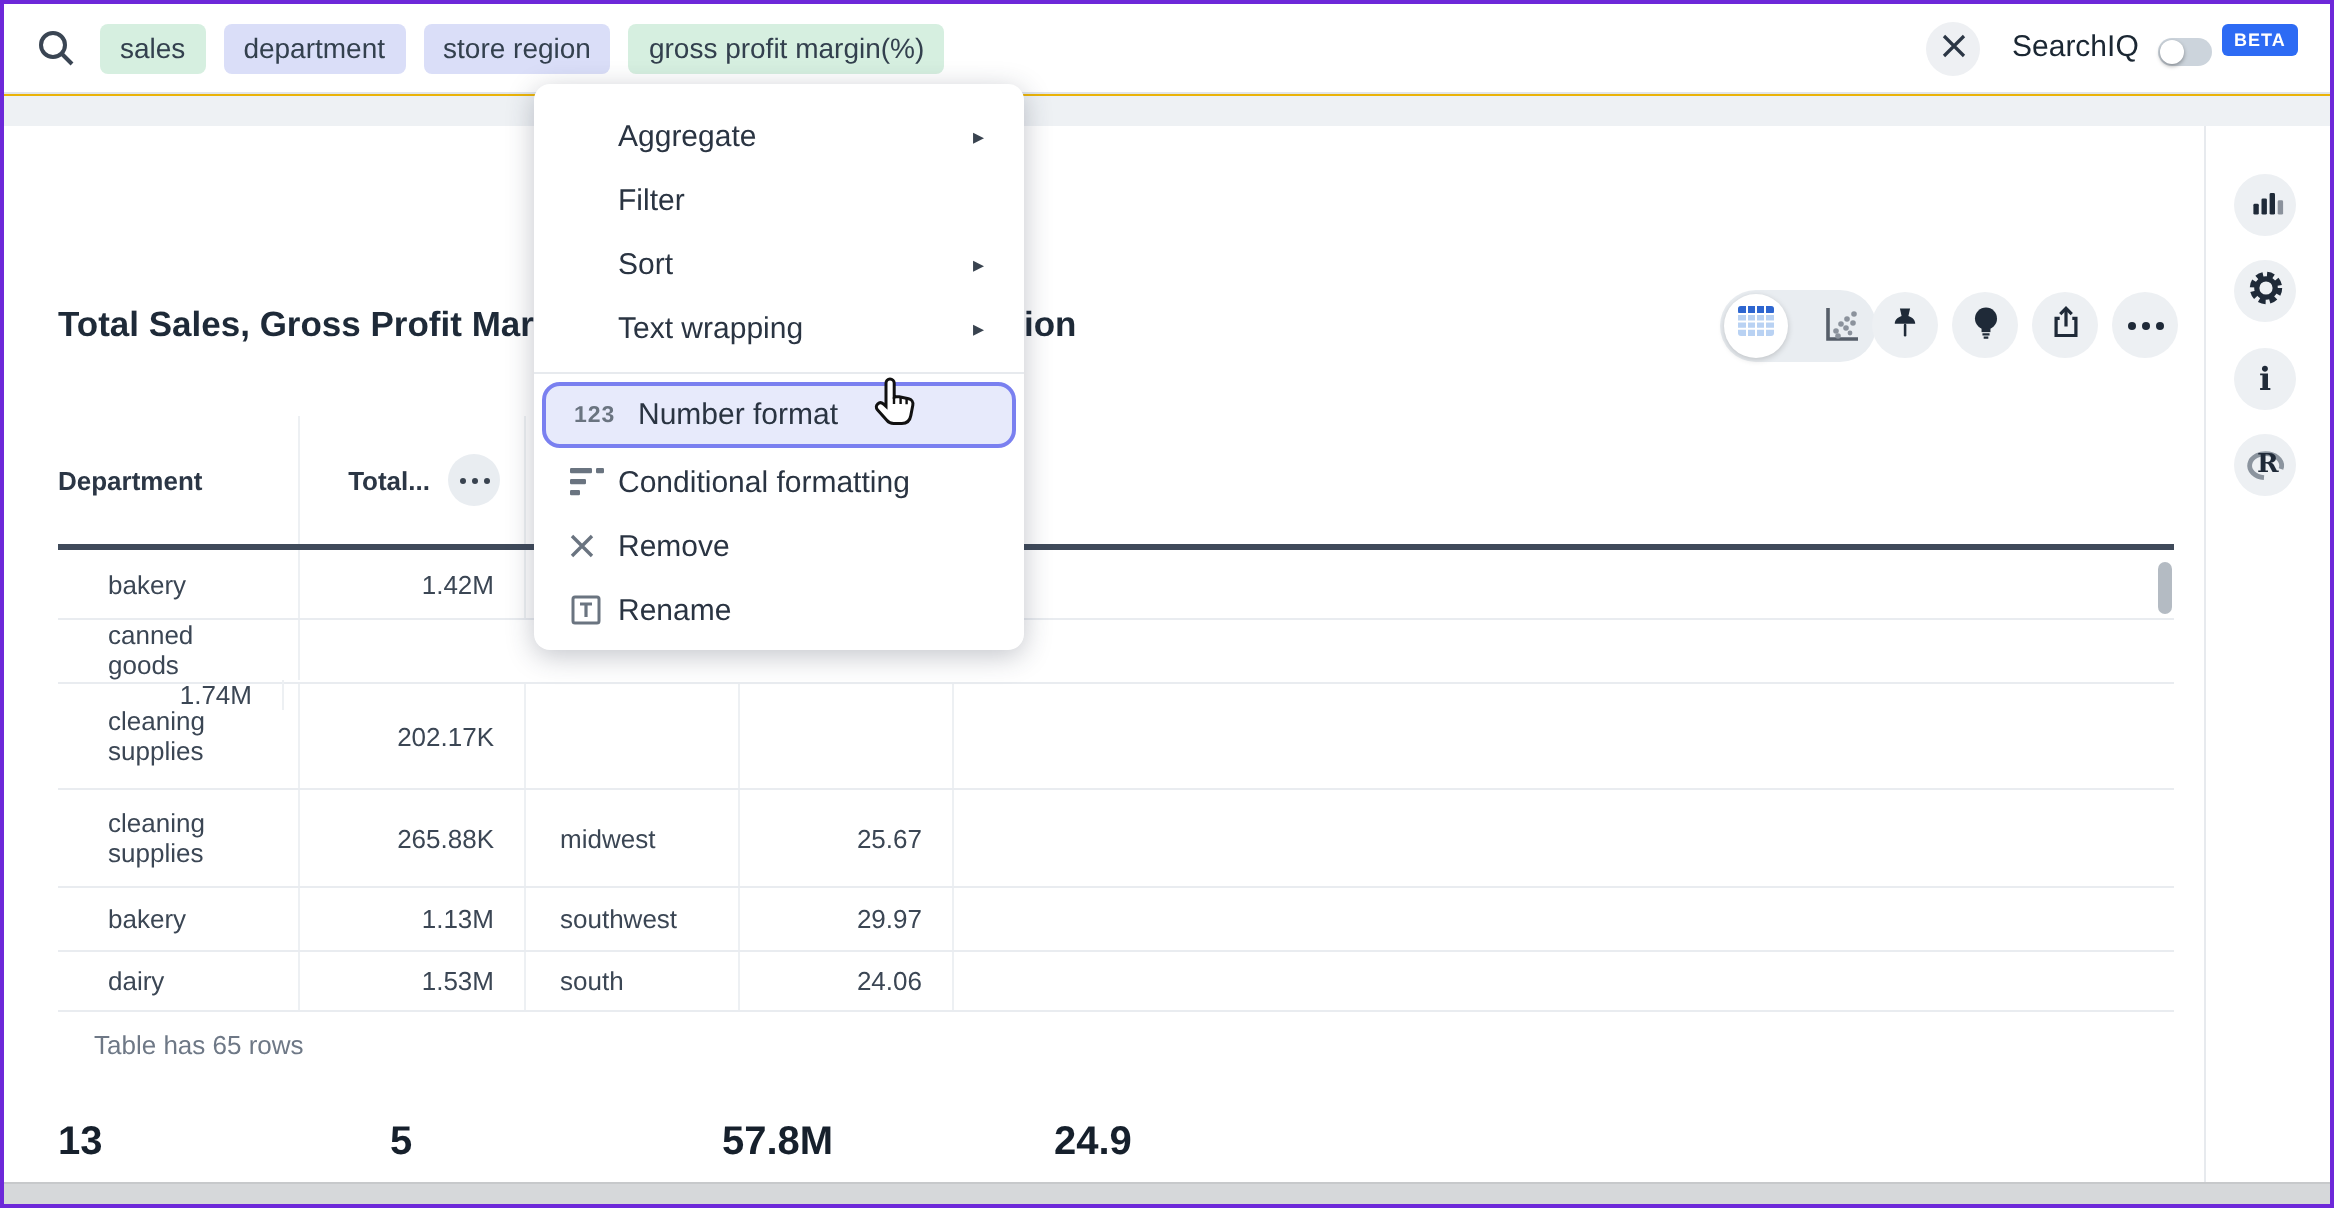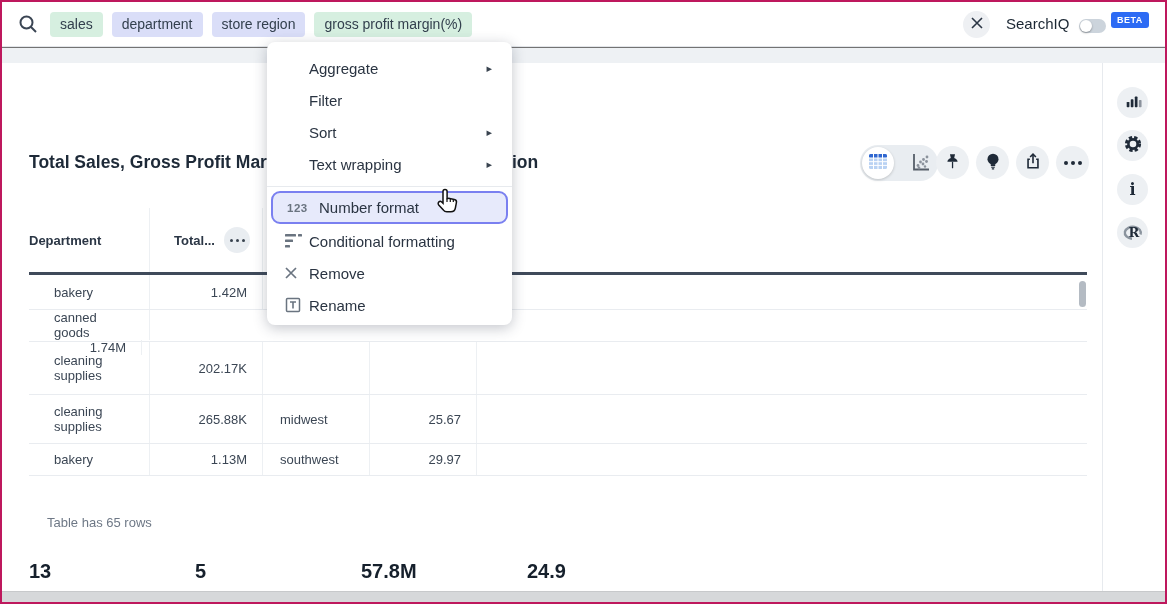--- a/index.html
+++ b/index.html
@@ -1,19 +1,19 @@
 <!DOCTYPE html>
 <html><head>
 <meta charset="utf-8">
 <style>
   * { margin:0; padding:0; box-sizing:border-box; }
   html,body { background:#2a2a2a; }
   body { font-family:"Liberation Sans","DejaVu Sans",sans-serif; }
-  .frame { position:relative; width:1167px; height:604px; background:#737373;
-           border:2px solid #be185d; overflow:hidden; }
+  .frame { position:relative; width:1167px; height:604px; background:#eab308;
+           border:2px solid #6d28d9; overflow:hidden; }
 
   
   .topbar { position:absolute; left:0; top:0; width:100%; height:45px; background:#fff;
             border-bottom:1px solid #e2e5e9; display:flex; align-items:center; z-index:5; }
   .search-ic { margin-left:16px; display:flex; }
   .tokens { display:flex; gap:9px; margin-left:12px; }
   .token { height:25px; display:flex; align-items:center; padding:0 10px; border-radius:4px;
            font-size:14px; color:#33404e; cursor:pointer; }
   .topbar .close-btn { position:absolute; left:961px; top:9px; width:27px; height:27px;
            border-radius:50%; background:#eef0f3; border:none; display:flex;
@@ -247,20 +247,27 @@
         <div class="cell num c4">25.67</div>
         <div class="cell c5"></div>
       </div>
       <div class="trow r4">
         <div class="cell dep c1">bakery</div>
         <div class="cell num c2">1.13M</div>
         <div class="cell reg c3">southwest</div>
         <div class="cell num c4">29.97</div>
         <div class="cell c5"></div>
       </div>
+      <div class="trow r5">
+        <div class="cell dep c1">dairy</div>
+        <div class="cell num c2">1.53M</div>
+        <div class="cell reg c3">south</div>
+        <div class="cell num c4">24.06</div>
+        <div class="cell c5"></div>
+      </div>
       <div class="vscroll-thumb"></div>
     </div>
 
     <div class="table-footer">Table has 65 rows</div>
 
     <div class="card" style="left:27px">
       <div class="val">13</div>
       <div class="lab">Department</div>
 
     </div>

